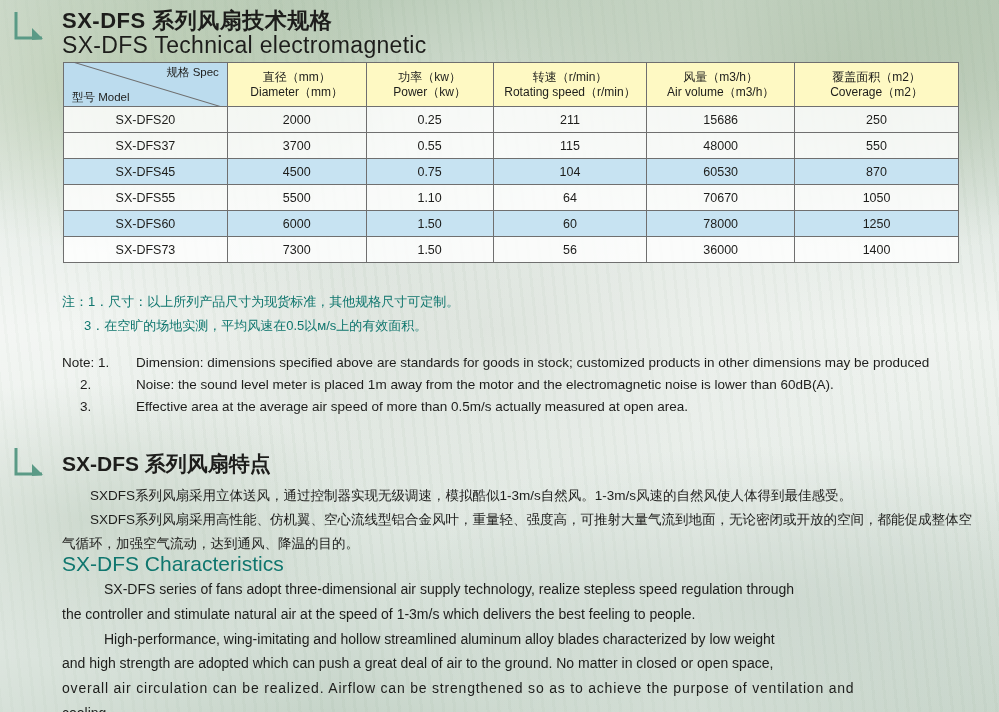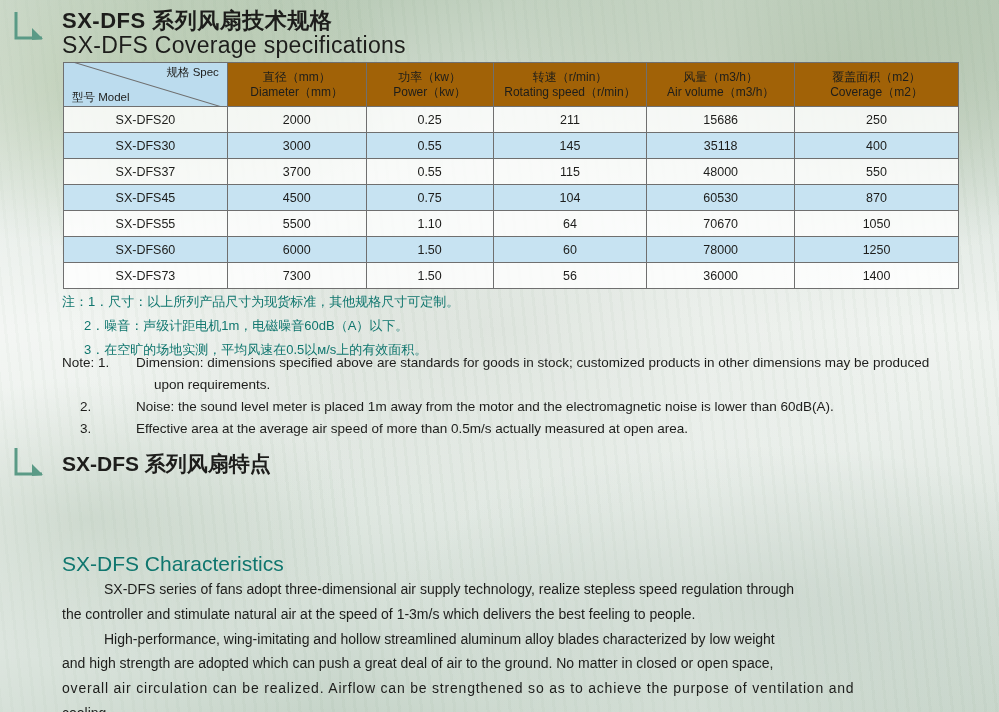--- a/index.html
+++ b/index.html
@@ -80,21 +80,21 @@
     color: #1d1d1b;
   }
   table.spec th, table.spec td {
     border: 1px solid #6f6f6f;
     text-align: center;
     padding: 0;
     height: 25px;
     font-weight: normal;
   }
   table.spec thead th {
-    background: #a16207;
+    background: #fef9c3;
     height: 43px;
     line-height: 1.25;
     font-size: 12px;
   }
   table.spec thead th .l1 { display: block; }
   table.spec thead th .l2 { display: block; }
   table.spec tbody tr.alt td { background: #c7e3f2; }
   table.spec tbody tr td:first-child { text-align: center; }
   .corner {
     position: relative;
@@ -218,21 +218,21 @@
   <div class="bg"></div>
 
   <div class="arrow-mark" style="left:12px; top:8px;">
     <svg width="36" height="40" viewBox="0 0 36 40" fill="none" stroke="#5a9a86" stroke-width="3">
       <path d="M4 4 L4 30 L30 30"></path>
       <path d="M20 20 L31 31 L20 32" fill="#5a9a86" stroke="none"></path>
     </svg>
   </div>
 
   <div class="title-cn">SX-DFS 系列风扇技术规格</div>
-  <div class="title-en">SX-DFS Coverage specifications</div>
+  <div class="title-en">SX-DFS Technical electromagnetic</div>
 
   <table class="spec">
     <thead>
       <tr>
         <th class="corner col-model">
           <span class="diag"></span>
           <span class="spec-label">规格  Spec</span>
           <span class="model-label">型号  Model</span>
         </th>
         <th class="col-dia">
@@ -258,28 +258,20 @@
       </tr>
     </thead>
     <tbody>
       <tr>
         <td>SX-DFS20</td>
         <td>2000</td>
         <td>0.25</td>
         <td>211</td>
         <td>15686</td>
         <td>250</td>
-      </tr>
-      <tr class="alt">
-        <td>SX-DFS30</td>
-        <td>3000</td>
-        <td>0.55</td>
-        <td>145</td>
-        <td>35118</td>
-        <td>400</td>
       </tr>
       <tr>
         <td>SX-DFS37</td>
         <td>3700</td>
         <td>0.55</td>
         <td>115</td>
         <td>48000</td>
         <td>550</td>
       </tr>
       <tr class="alt">
@@ -312,48 +304,50 @@
         <td>1.50</td>
         <td>56</td>
         <td>36000</td>
         <td>1400</td>
       </tr>
     </tbody>
   </table>
 
   <div class="notes-cn">
     <span class="ln">注：1．尺寸：以上所列产品尺寸为现货标准，其他规格尺寸可定制。</span>
-    <span class="ln indent">2．噪音：声级计距电机1m，电磁噪音60dB（A）以下。</span>
     <span class="ln indent">3．在空旷的场地实测，平均风速在0.5以м/s上的有效面积。</span>
   </div>
 
   <div class="notes-en">
     <div class="row">
       <span class="num"><span>Note:</span>&nbsp;<span>1.</span></span>
       <span class="txt">Dimension: dimensions specified above are standards for goods in stock; customized products in other dimensions may be produced</span>
     </div>
-    <div class="cont">upon requirements.</div>
     <div class="row">
       <span class="num n2">2.</span>
       <span class="txt">Noise: the sound level meter is placed 1m away from the motor and the electromagnetic noise is lower than 60dB(A).</span>
     </div>
     <div class="row">
       <span class="num n3">3.</span>
       <span class="txt">Effective area at the average air speed of more than 0.5m/s actually measured at open area.</span>
     </div>
   </div>
 
   <div class="arrow-mark" style="left:12px; top:444px;">
     <svg width="36" height="40" viewBox="0 0 36 40" fill="none" stroke="#5a9a86" stroke-width="3">
       <path d="M4 4 L4 30 L30 30"></path>
       <path d="M20 20 L31 31 L20 32" fill="#5a9a86" stroke="none"></path>
     </svg>
   </div>
 
   <div class="char-title-cn">SX-DFS 系列风扇特点</div>
+  <div class="char-cn">
+    <p>SXDFS系列风扇采用立体送风，通过控制器实现无级调速，模拟酷似1-3m/s自然风。1-3m/s风速的自然风使人体得到最佳感受。</p>
+    <p>SXDFS系列风扇采用高性能、仿机翼、空心流线型铝合金风叶，重量轻、强度高，可推射大量气流到地面，无论密闭或开放的空间，都能促成整体空气循环，加强空气流动，达到通风、降温的目的。</p>
+  </div>
 
   <div class="char-title-en">SX-DFS Characteristics</div>
   <div class="char-en">
     <p class="ind">SX-DFS series of fans adopt three-dimensional air supply technology, realize stepless speed regulation through</p>
     <p>the controller and stimulate natural air at the speed of 1-3m/s which delivers the best feeling to people.</p>
     <p class="ind">High-performance, wing-imitating and hollow streamlined aluminum alloy blades characterized by low weight</p>
     <p>and high strength are adopted which can push a great deal of air to the ground. No matter in closed or open space,</p>
     <p class="spaced">overall air circulation can be realized. Airflow can be strengthened so as to achieve the purpose of ventilation and</p>
     <p>cooling.</p>
   </div>

